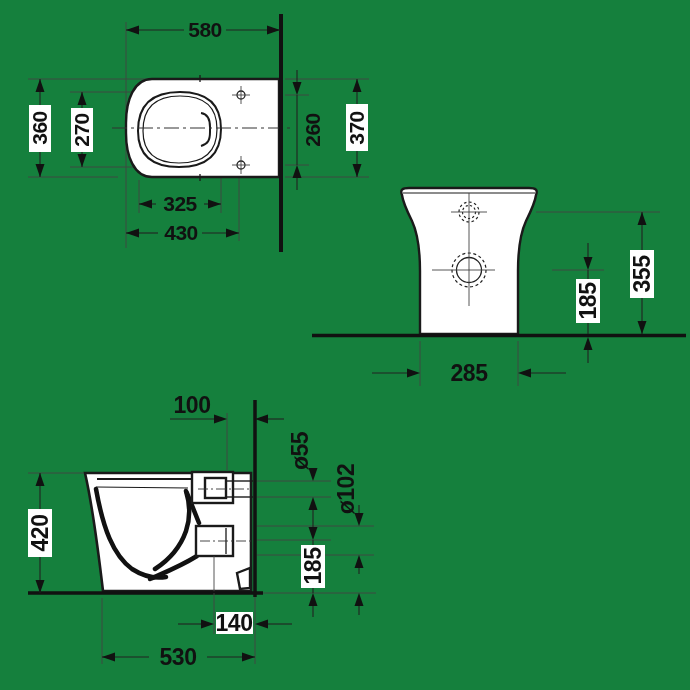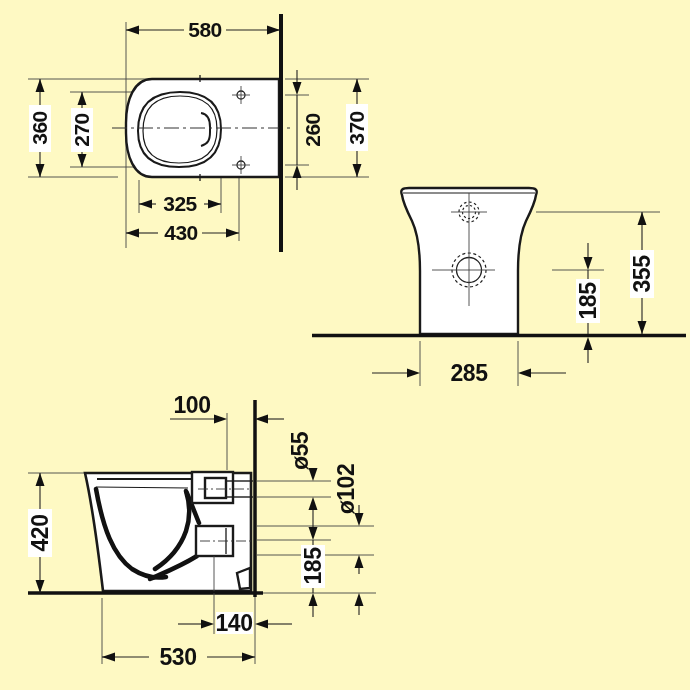--- a/index.html
+++ b/index.html
@@ -1,16 +1,16 @@
 <!DOCTYPE html>
 <html><head>
 <meta charset="utf-8">
 <style>
   html,body{margin:0;padding:0;background:#fff;}
-  .stage{width:690px;height:690px;background:#fef9c3;position:relative;font-family:"Liberation Sans",sans-serif;}
+  .stage{width:690px;height:690px;background:#15803d;position:relative;font-family:"Liberation Sans",sans-serif;}
   svg{display:block;}
   .dimtxt{font-family:"Liberation Sans","DejaVu Sans",sans-serif;font-weight:bold;fill:#111;}
   .t21{font-size:21px;letter-spacing:-0.5px;}
   .t23{font-size:23px;letter-spacing:-0.5px;}
   .outline{stroke:#1a1a1a;fill:#fff;}
   .thin{stroke:#444;stroke-width:0.9;fill:none;}
   .dim{stroke:#222;stroke-width:1.1;fill:none;}
   .arr{fill:#111;stroke:none;}
   .heavy{stroke:#111;fill:none;stroke-linecap:round;}
   .dash{stroke:#333;fill:none;}

